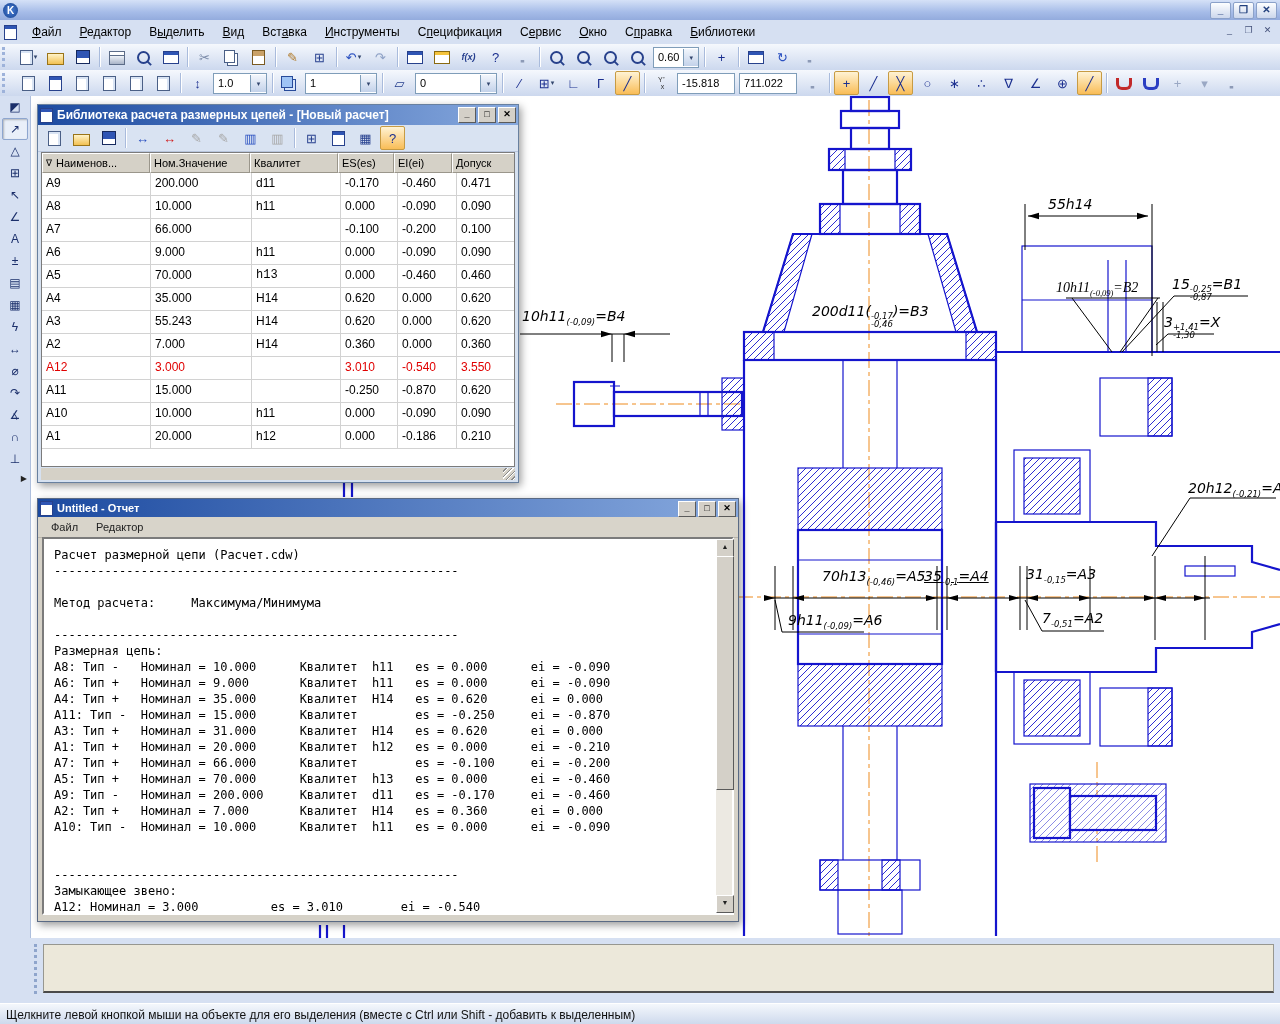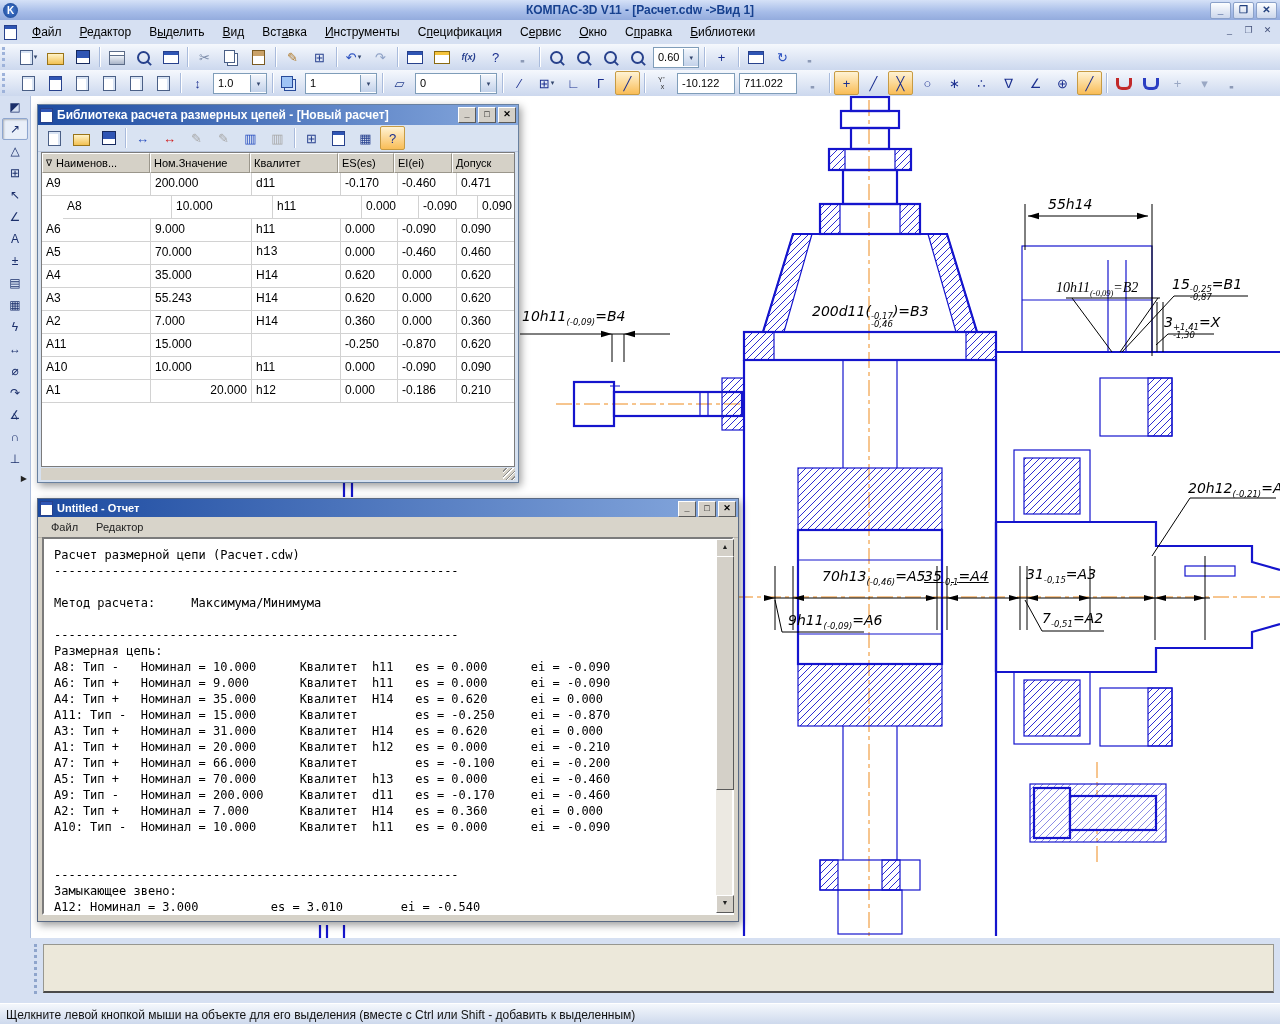--- a/index.html
+++ b/index.html
@@ -120,21 +120,20 @@
     border:1px solid #979790;border-bottom:2px solid #4a4a4a}
   #statusbar{position:absolute;left:0;top:1003px;width:1280px;height:21px;
     background:linear-gradient(#f4f7fc,#ccd8ec);border-top:1px solid #fff;display:flex;align-items:center;
     padding-left:6px;font-size:12px;color:#111;z-index:40}
 </style>
 </head>
 <body>
 
 <div class="titlebar">
   <div class="applogo">K</div>
-  <div class="ttl">КОМПАС-3D V11 - [Расчет.cdw -&gt;Вид 1]</div>
   <div class="winbtns">
     <div class="wb">_</div>
     <div class="wb">❐</div>
     <div class="wb">✕</div>
   </div>
 </div>
 
 <div class="menubar">
   <span class="ic cdocb" style="margin:0 6px 0 4px"></span>
   <span id="menu-items" style="display:flex">
@@ -311,21 +310,21 @@
       <span class="glyph" style="color: rgb(27, 47, 143);">Γ</span>
     </div>
     <div class="tbtn hl">
       <span class="glyph" style="color: rgb(27, 47, 143);">╱</span>
     </div>
     <div class="tsep"></div>
     <div class="tbtn">
       <span class="cyx">Y⁺
  x</span>
     </div>
-    <div class="tfield">-10.122</div>
+    <div class="tfield">-15.818</div>
     <div class="tfield">711.022</div>
     <div class="tbtn">
       <span class="glyph" style="color: rgb(68, 86, 126);">₌</span>
     </div>
     <div class="tsep"></div>
     <div class="tbtn hl">
       <span class="glyph" style="color: rgb(27, 47, 143);">+</span>
     </div>
     <div class="tbtn">
       <span class="glyph" style="color: rgb(27, 47, 143);">╱</span>
@@ -664,26 +663,34 @@
     <div id="dlg-tbody">
         <div class="trow">
           <div class="td" style="width: 100px; flex: 0 0 100px;">A9</div>
           <div class="td" style="width: 92px; flex: 0 0 92px;">200.000</div>
           <div class="td" style="width: 80px; flex: 0 0 80px;">d11</div>
           <div class="td" style="width: 48px; flex: 0 0 48px;">-0.170</div>
           <div class="td" style="width: 50px; flex: 0 0 50px;">-0.460</div>
           <div class="td" style="width: 60px; flex: 0 0 60px;">0.471</div>
         </div>
         <div class="trow">
-          <div class="td" style="width: 100px; flex: 0 0 100px; margin-left: 21px;">A8</div>
+          <div class="td" style="width: 100px; flex: 0 0 100px;">A8</div>
           <div class="td" style="width: 92px; flex: 0 0 92px;">10.000</div>
           <div class="td" style="width: 80px; flex: 0 0 80px;">h11</div>
           <div class="td" style="width: 48px; flex: 0 0 48px;">0.000</div>
           <div class="td" style="width: 50px; flex: 0 0 50px;">-0.090</div>
           <div class="td" style="width: 60px; flex: 0 0 60px;">0.090</div>
+        </div>
+        <div class="trow">
+          <div class="td" style="width: 100px; flex: 0 0 100px;">A7</div>
+          <div class="td" style="width: 92px; flex: 0 0 92px;">66.000</div>
+          <div class="td" style="width: 80px; flex: 0 0 80px;"></div>
+          <div class="td" style="width: 48px; flex: 0 0 48px;">-0.100</div>
+          <div class="td" style="width: 50px; flex: 0 0 50px;">-0.200</div>
+          <div class="td" style="width: 60px; flex: 0 0 60px;">0.100</div>
         </div>
         <div class="trow">
           <div class="td" style="width: 100px; flex: 0 0 100px;">A6</div>
           <div class="td" style="width: 92px; flex: 0 0 92px;">9.000</div>
           <div class="td" style="width: 80px; flex: 0 0 80px;">h11</div>
           <div class="td" style="width: 48px; flex: 0 0 48px;">0.000</div>
           <div class="td" style="width: 50px; flex: 0 0 50px;">-0.090</div>
           <div class="td" style="width: 60px; flex: 0 0 60px;">0.090</div>
         </div>
         <div class="trow">
@@ -711,39 +718,47 @@
           <div class="td" style="width: 60px; flex: 0 0 60px;">0.620</div>
         </div>
         <div class="trow">
           <div class="td" style="width: 100px; flex: 0 0 100px;">A2</div>
           <div class="td" style="width: 92px; flex: 0 0 92px;">7.000</div>
           <div class="td" style="width: 80px; flex: 0 0 80px;">H14</div>
           <div class="td" style="width: 48px; flex: 0 0 48px;">0.360</div>
           <div class="td" style="width: 50px; flex: 0 0 50px;">0.000</div>
           <div class="td" style="width: 60px; flex: 0 0 60px;">0.360</div>
         </div>
+        <div class="trow red">
+          <div class="td" style="width: 100px; flex: 0 0 100px;">A12</div>
+          <div class="td" style="width: 92px; flex: 0 0 92px;">3.000</div>
+          <div class="td" style="width: 80px; flex: 0 0 80px;"></div>
+          <div class="td" style="width: 48px; flex: 0 0 48px;">3.010</div>
+          <div class="td" style="width: 50px; flex: 0 0 50px;">-0.540</div>
+          <div class="td" style="width: 60px; flex: 0 0 60px;">3.550</div>
+        </div>
         <div class="trow">
           <div class="td" style="width: 100px; flex: 0 0 100px;">A11</div>
           <div class="td" style="width: 92px; flex: 0 0 92px;">15.000</div>
           <div class="td" style="width: 80px; flex: 0 0 80px;"></div>
           <div class="td" style="width: 48px; flex: 0 0 48px;">-0.250</div>
           <div class="td" style="width: 50px; flex: 0 0 50px;">-0.870</div>
           <div class="td" style="width: 60px; flex: 0 0 60px;">0.620</div>
         </div>
         <div class="trow">
           <div class="td" style="width: 100px; flex: 0 0 100px;">A10</div>
           <div class="td" style="width: 92px; flex: 0 0 92px;">10.000</div>
           <div class="td" style="width: 80px; flex: 0 0 80px;">h11</div>
           <div class="td" style="width: 48px; flex: 0 0 48px;">0.000</div>
           <div class="td" style="width: 50px; flex: 0 0 50px;">-0.090</div>
           <div class="td" style="width: 60px; flex: 0 0 60px;">0.090</div>
         </div>
         <div class="trow">
           <div class="td" style="width: 100px; flex: 0 0 100px;">A1</div>
-          <div class="td" style="width: 92px; flex: 0 0 92px; text-align: right;">20.000</div>
+          <div class="td" style="width: 92px; flex: 0 0 92px;">20.000</div>
           <div class="td" style="width: 80px; flex: 0 0 80px;">h12</div>
           <div class="td" style="width: 48px; flex: 0 0 48px;">0.000</div>
           <div class="td" style="width: 50px; flex: 0 0 50px;">-0.186</div>
           <div class="td" style="width: 60px; flex: 0 0 60px;">0.210</div>
         </div>
       </div>
   </div>
   <div class="dlg-bottom">
     <div class="gripc"></div>
   </div>

